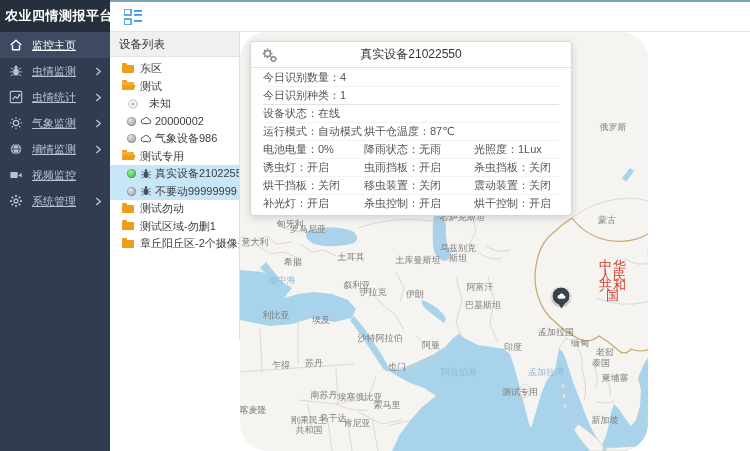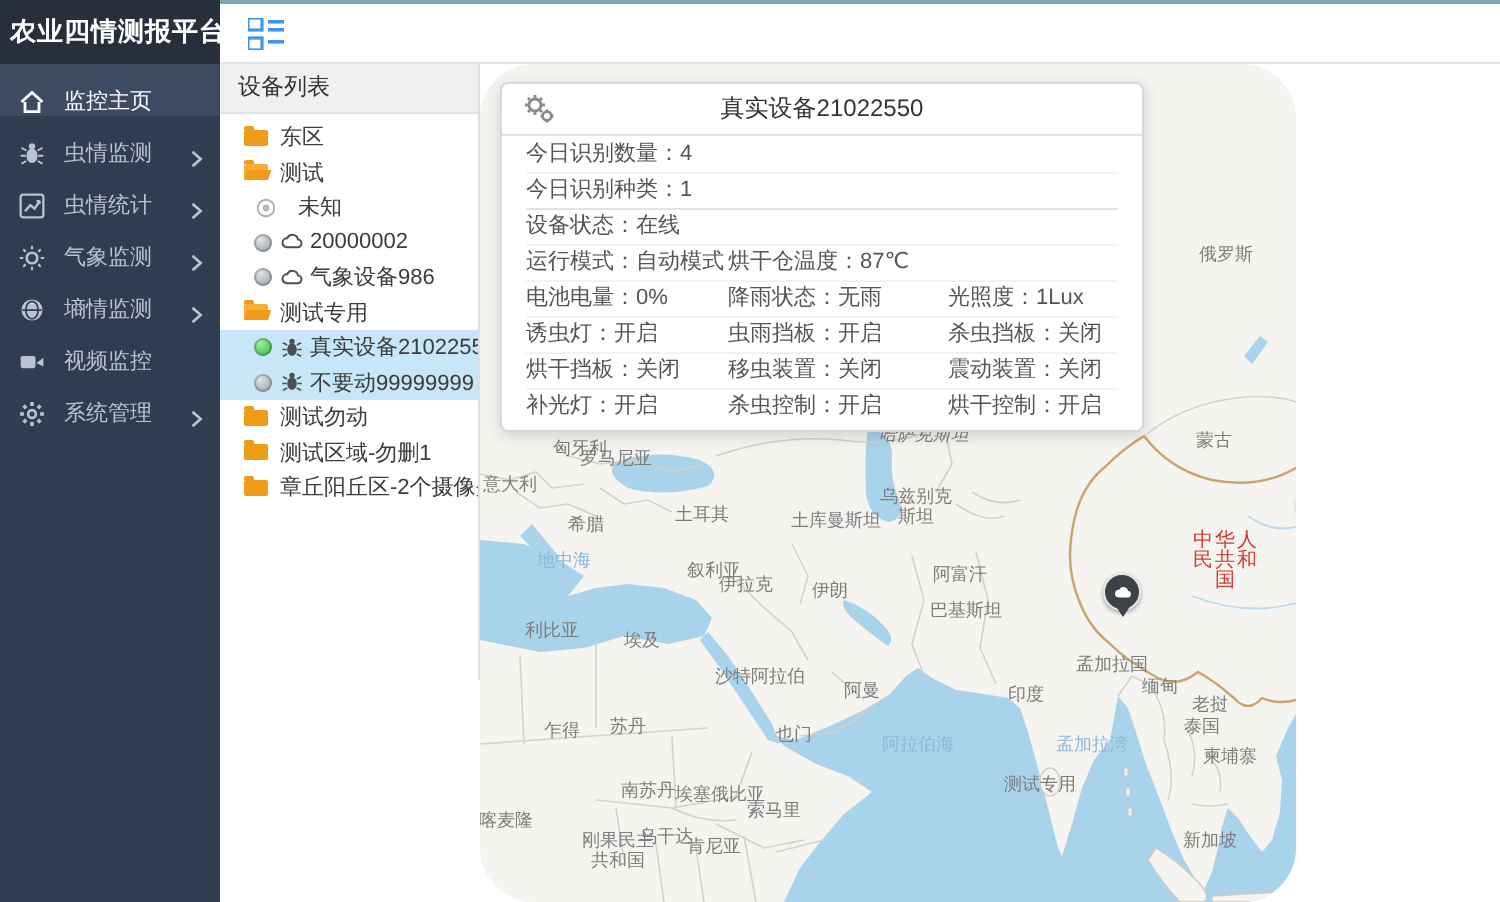--- a/index.html
+++ b/index.html
@@ -3,21 +3,21 @@
 <meta charset="utf-8">
 <style>
   html,body{margin:0;padding:0;background:#fff;}
   #app{position:relative;width:750px;height:451px;overflow:hidden;
        font-family:"Liberation Sans","DejaVu Sans",sans-serif;font-size:11px;color:#444;}
 
   
   #sidebar{position:absolute;left:0;top:0;width:110px;height:451px;background:#323c50;z-index:30;}
   #sidebar .brand{height:32px;line-height:32px;background:#272e3c;color:#fff;
       font-size:13px;font-weight:bold;padding-left:5px;letter-spacing:.5px;white-space:nowrap;}
-  .menu-item{position:relative;height:26px;display:flex;align-items:flex-end;color:#b9c2cf;cursor:pointer;}
+  .menu-item{position:relative;height:26px;display:flex;align-items:center;color:#b9c2cf;cursor:pointer;text-decoration:underline;}
   .menu-item.active{background:#3d4a61;color:#fff;}
   .menu-item .mi-icon{width:14px;height:14px;margin:0 9px 0 9px;flex:0 0 14px;}
   .menu-item .mi-icon svg{width:14px;height:14px;display:block;}
   .menu-item .mi-label{flex:1;font-size:11px;}
   .menu-item .mi-arrow{width:10px;margin-right:5px;}
   .menu-item .mi-arrow svg{width:7px;height:9px;display:block;}
 
   
   #topbar{position:absolute;left:110px;top:0;width:640px;height:32px;background:#fff;
       border-bottom:1px solid #e4e4e4;border-top:2px solid #7ba6b3;box-sizing:border-box;z-index:25;}
@@ -43,21 +43,21 @@
   .dot.offline{background:radial-gradient(circle at 35% 30%,#e2e6e9,#8f979e);}
   .t-typeicon{width:12px;height:12px;margin-right:3px;flex:0 0 12px;}
   .t-typeicon svg{width:12px;height:12px;display:block;}
 
   
   #map{position:absolute;left:240px;top:32px;width:408px;height:419px;background:#f6f4f1;overflow:hidden;z-index:1;border-radius:27px;}
   #map svg.base{position:absolute;left:0;top:0;}
   .map-label{position:absolute;transform:translate(-50%,-50%);font-size:9px;color:#7d7d7d;
       white-space:pre-line;text-align:center;line-height:10px;pointer-events:none;}
   .map-label.sea{color:#8fb8d8;}
-  .map-label.china{color:#d23a2e;font-size:10px;letter-spacing:1px;}
+  .map-label.china{color:#d23a2e;font-size:13px;letter-spacing:1px;}
   .marker{position:absolute;width:17px;height:17px;border-radius:50%;transform:translate(-50%,-50%);
       display:flex;align-items:center;justify-content:center;cursor:pointer;box-shadow:0 1px 2px rgba(0,0,0,.35);z-index:5;}
   .marker::after{content:"";position:absolute;left:50%;top:15px;transform:translateX(-50%);
       border:4px solid transparent;border-top-width:6px;border-bottom:0;}
   .marker.dark{background:#3c4249;border:1px solid #e8e8e8;}
   .marker.dark::after{border-top-color:#3c4249;}
   .marker.blue{background:#2d9ce3;border:1px solid #cfe9fb;}
   .marker.blue::after{border-top-color:#2d9ce3;}
   .marker svg{width:10px;height:10px;display:block;}
 
@@ -358,21 +358,21 @@
         <span class="map-label" style="left: 68px; top: 197px;">罗马尼亚</span>
         <span class="map-label" style="left: 15px; top: 210px;">意大利</span>
         <span class="map-label" style="left: 53px; top: 230px;">希腊</span>
         <span class="map-label" style="left: 111px; top: 225px;">土耳其</span>
         <span class="map-label" style="left: 222px; top: 185px; font-style: italic;">哈萨克斯坦</span>
         <span class="map-label" style="left: 218px; top: 221px;">乌兹别克
 斯坦</span>
         <span class="map-label" style="left: 178px; top: 228px;">土库曼斯坦</span>
         <span class="map-label" style="left: 117px; top: 253px;">叙利亚</span>
         <span class="map-label" style="left: 133px; top: 260px;">伊拉克</span>
-        <span class="map-label" style="left: 175px; top: 263px;">伊朗</span>
+        <span class="map-label" style="left: 175px; top: 263px; font-family: Liberation Mono, monospace;">伊朗</span>
         <span class="map-label" style="left: 240px; top: 255px;">阿富汗</span>
         <span class="map-label" style="left: 243px; top: 273px;">巴基斯坦</span>
         <span class="map-label sea" style="left: 42px; top: 248px;">地中海</span>
         <span class="map-label" style="left: 36px; top: 283px;">利比亚</span>
         <span class="map-label" style="left: 81px; top: 288px;">埃及</span>
         <span class="map-label" style="left: 140px; top: 306px;">沙特阿拉伯</span>
         <span class="map-label" style="left: 191px; top: 313px;">阿曼</span>
         <span class="map-label" style="left: 157px; top: 335px;">也门</span>
         <span class="map-label sea" style="left: 219px; top: 340px;">阿拉伯海</span>
         <span class="map-label" style="left: 41px; top: 333px;">乍得</span>

